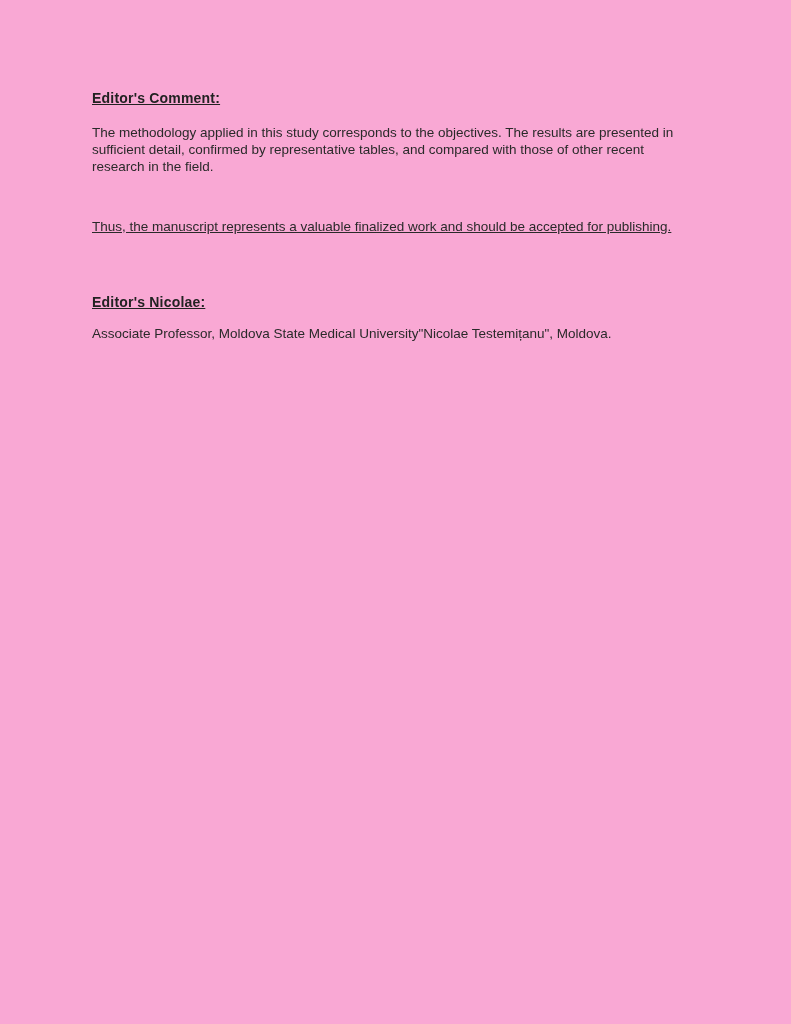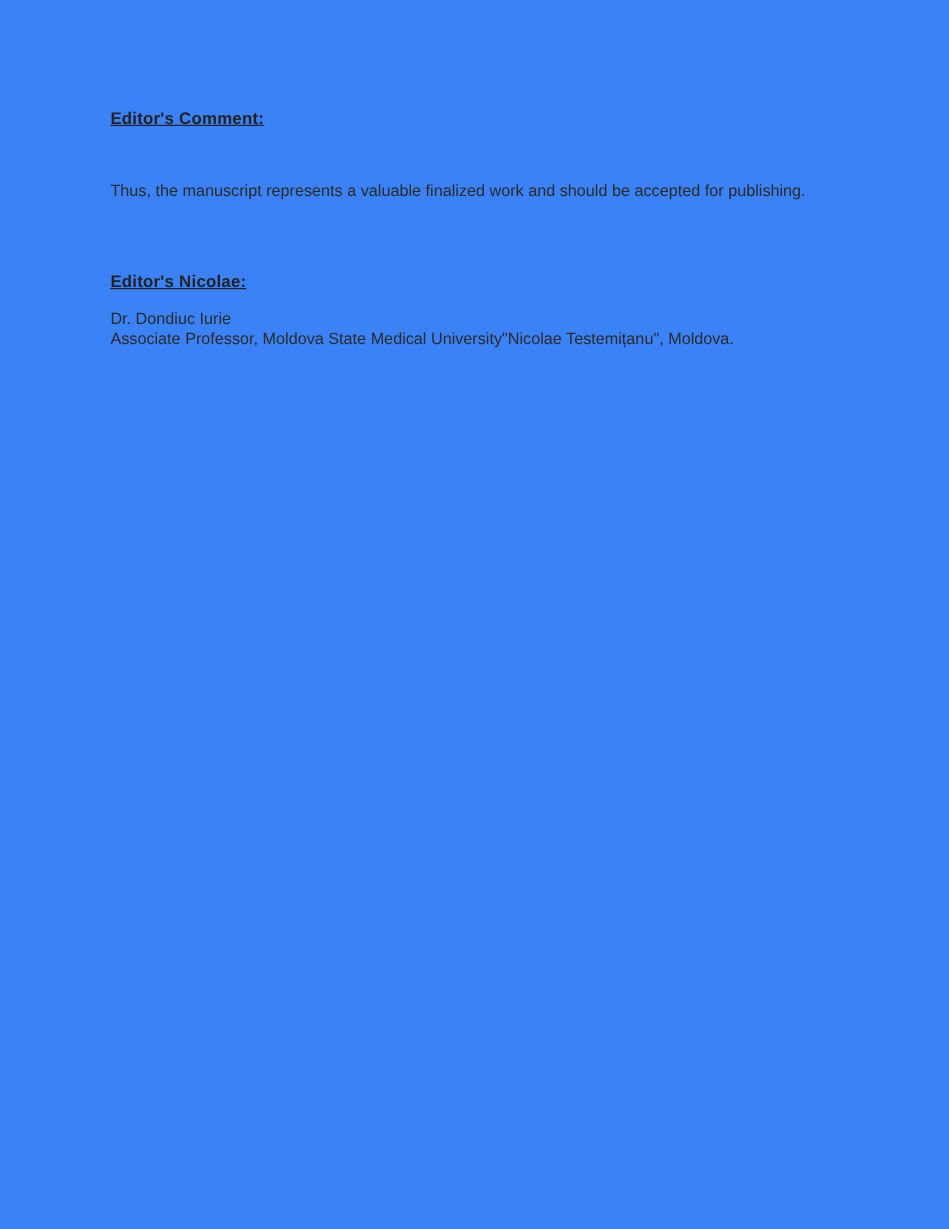--- a/index.html
+++ b/index.html
@@ -4,57 +4,57 @@
 <style>
   * { margin: 0; padding: 0; box-sizing: border-box; }
   html, body {
     background: #ffffff;
     font-family: "Liberation Sans", "DejaVu Sans", sans-serif;
   }
   .page {
     position: relative;
     width: 791px;
     height: 1024px;
-    background: #3b82f6;
+    background: #f9a8d4;
     overflow: hidden;
   }
   .content {
     position: absolute;
     top: 90px;
     left: 92px;
     width: 600px;
     color: #2a2a2a;
     font-size: 13.5px;
     line-height: 17px;
   }
   .doc-heading {
     font-weight: bold;
     text-decoration: underline;
     font-size: 14px;
     color: #222222;
     letter-spacing: 0.2px;
   }
   .heading-comment { margin-bottom: 17px; }
   .para { margin-bottom: 12px; }
-  .para-final { margin-top: 43px; margin-bottom: 0; }
+  .para-final { margin-top: 43px; margin-bottom: 0; text-decoration: underline; }
   .heading-details { margin-top: 59px; margin-bottom: 14px; }
   .details-line { margin: 0; }
 </style>
 </head>
 <body>
 
 <div class="page">
   <div class="content">
 
     <div class="doc-heading heading-comment">Editor's Comment:</div>
 
 
+    <p class="para">The methodology applied in this study corresponds to the objectives. The results are presented in sufficient detail, confirmed by representative tables, and compared with those of other recent research in the field.</p>
 
     <p class="para para-final">Thus, the manuscript represents a valuable finalized work and should be accepted for publishing.</p>
 
     <div class="doc-heading heading-details">Editor's Nicolae:</div>
 
-    <p class="details-line">Dr. Dondiuc Iurie</p>
 
     <p class="details-line">Associate Professor, Moldova State Medical University"Nicolae Testemițanu", Moldova.</p>
 
   </div>
 </div>
 
 </body></html>

